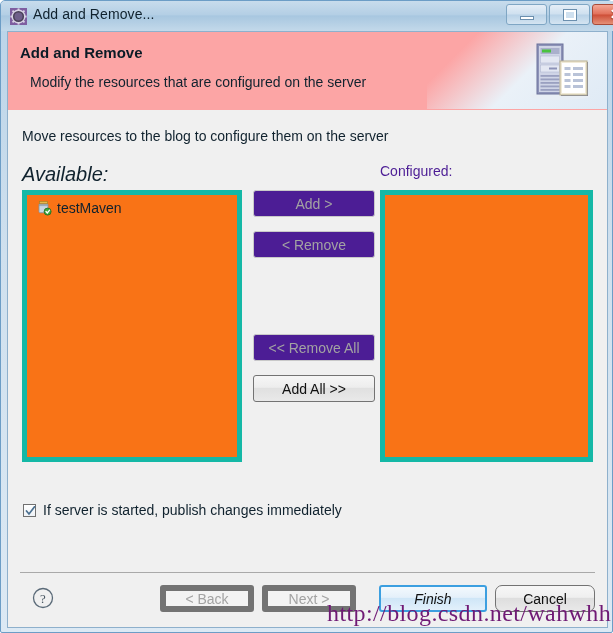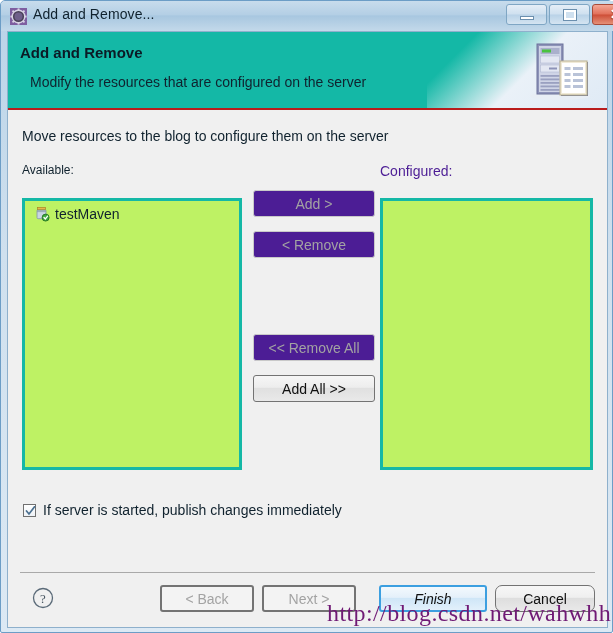--- a/index.html
+++ b/index.html
@@ -110,22 +110,22 @@
     box-sizing: border-box;
     overflow: hidden;
   }
 
   
   .banner {
     position: absolute;
     left: 0; top: 0;
     width: 599px;
     height: 82px;
-    background: #14b8a6;
-    border-bottom: 6px solid #b91c1c;
+    background: #fca5a5;
+    border-bottom: 1px solid #b91c1c;
     box-sizing: border-box;
     overflow: hidden;
   }
   .banner-sheen {
     position: absolute;
     right: 0; top: 0;
     width: 180px; height: 77px;
     background: linear-gradient(135deg, rgba(255,255,255,0) 20%, #eaf1f8 55%, #dfeaf5 100%);
   }
   .banner-title {
@@ -157,37 +157,37 @@
   }
   .intro {
     position: absolute;
     left: 14px; top: 18px;
     font-size: 14px;
     color: #10222e;
   }
   .lbl-available {
     position: absolute;
     left: 14px; top: 53px;
-    font-size: 12px;
-    color: #10222e;
+    font-size: 20px;
+    color: #10222e;
+    font-style: italic;
   }
   .lbl-configured {
     position: absolute;
     left: 372px; top: 53px;
     font-size: 14px;
     color: #4c1d95;
   }
 
   .listbox {
     position: absolute;
-    background: #bef264;
-    border: 3px solid #14b8a6;
+    background: #f97316;
+    border: 5px solid #14b8a6;
     box-sizing: border-box;
     overflow: hidden;
-    margin-top: 8px;
   }
   .listbox.left {
     left: 14px; top: 80px;
     width: 220px; height: 272px;
   }
   .listbox.right {
     left: 372px; top: 80px;
     width: 213px; height: 272px;
   }
   .list-item {
@@ -289,21 +289,21 @@
     font-size: 14px;
     border-radius: 3px;
     box-sizing: border-box;
     cursor: default;
     padding: 0;
     text-align: center;
   }
   .footbtn.disabled {
     color: #a3a3a3;
     background: #f3f3f3;
-    border: 2px solid #737373;
+    border: 6px solid #737373;
   }
   .footbtn.normal {
     color: #101010;
     background: linear-gradient(to bottom, #f7f7f7 0%, #efefef 45%, #dedede 50%, #e9e9e9 100%);
     border: 1px solid #737373;
   }
   .footbtn.default {
     color: #101010;
     background: linear-gradient(to bottom, #f3f9fd 0%, #e4f0fa 45%, #cfe6f7 50%, #e2f0fb 100%);
     border: 2px solid #3c9fe0;

